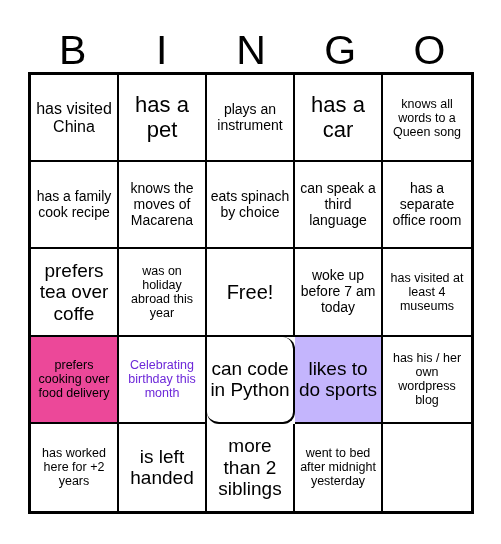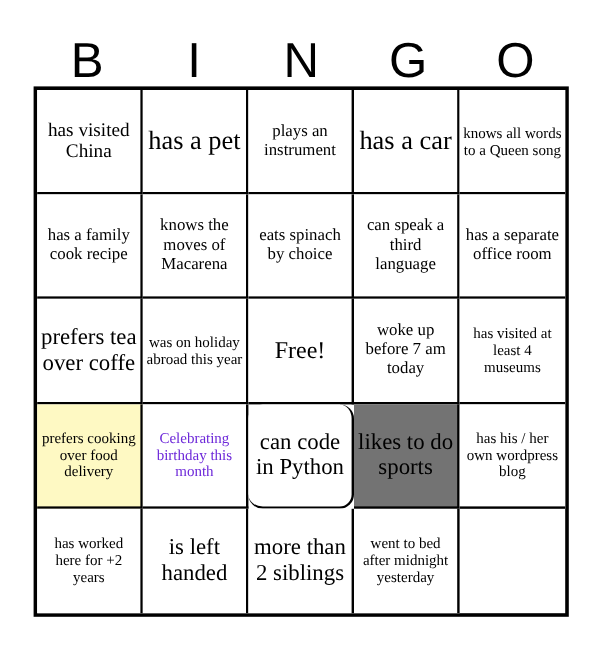--- a/index.html
+++ b/index.html
@@ -59,21 +59,20 @@
   .bingo-cell {
     border-right: 2px solid #000000;
     border-bottom: 2px solid #000000;
     display: flex;
     align-items: center;
     justify-content: center;
     text-align: center;
     padding: 2px 3px;
     background: #ffffff;
     overflow: hidden;
-    font-family: Liberation Serif, serif;
   }
 
   .bingo-cell:nth-child(5n) { border-right: none; }
   .bingo-cell:nth-child(n+21) { border-bottom: none; }
 
   .cell-text {
     display: block;
     width: 100%;
     line-height: 1.12;
     word-wrap: break-word;
@@ -144,30 +143,30 @@
     <div class="bingo-cell" style="border-right-color: rgb(0, 0, 0); border-bottom-color: rgb(0, 0, 0); background: rgb(255, 255, 255);">
         <span class="cell-text sz-lg" style="color: rgb(0, 0, 0);">Free!</span>
       </div>
     <div class="bingo-cell" style="border-right-color: rgb(0, 0, 0); border-bottom-color: rgb(0, 0, 0); background: rgb(255, 255, 255);">
         <span class="cell-text sz-xs" style="color: rgb(0, 0, 0);">woke up before 7 am today</span>
       </div>
     <div class="bingo-cell" style="border-right-color: rgb(0, 0, 0); border-bottom-color: rgb(0, 0, 0); background: rgb(255, 255, 255);">
         <span class="cell-text sz-xxs" style="color: rgb(0, 0, 0);">has visited at least 4 museums</span>
       </div>
 
-    <div class="bingo-cell" style="border-right-color: rgb(0, 0, 0); border-bottom-color: rgb(0, 0, 0); background: #fef9c3;">
+    <div class="bingo-cell" style="border-right-color: rgb(0, 0, 0); border-bottom-color: rgb(0, 0, 0); background: #ec4899;">
         <span class="cell-text sz-xxs" style="color: rgb(0, 0, 0);">prefers cooking over food delivery</span>
       </div>
     <div class="bingo-cell" style="border-right-color: rgb(0, 0, 0); border-bottom-color: rgb(0, 0, 0); background: rgb(255, 255, 255);">
         <span class="cell-text sz-xxs" style="color: #6d28d9;">Celebrating birthday this month</span>
       </div>
     <div class="bingo-cell" style="border-right-color: rgb(0, 0, 0); border-bottom-color: rgb(0, 0, 0); background: rgb(255, 255, 255); border-radius: 12px;">
         <span class="cell-text sz-md" style="color: rgb(0, 0, 0);">can code in Python</span>
       </div>
-    <div class="bingo-cell" style="border-right-color: rgb(0, 0, 0); border-bottom-color: rgb(0, 0, 0); background: #737373;">
+    <div class="bingo-cell" style="border-right-color: rgb(0, 0, 0); border-bottom-color: rgb(0, 0, 0); background: #c4b5fd;">
         <span class="cell-text sz-md" style="color: rgb(0, 0, 0);">likes to do sports</span>
       </div>
 
     <div class="bingo-cell" style="border-right-color: rgb(0, 0, 0); border-bottom-color: rgb(0, 0, 0); background: rgb(255, 255, 255);">
         <span class="cell-text sz-xxs" style="color: rgb(0, 0, 0);">has his / her own wordpress blog</span>
       </div>
     <div class="bingo-cell" style="border-right-color: rgb(0, 0, 0); border-bottom-color: rgb(0, 0, 0); background: rgb(255, 255, 255);">
         <span class="cell-text sz-xxs" style="color: rgb(0, 0, 0);">has worked here for +2 years</span>
       </div>
     <div class="bingo-cell" style="border-right-color: rgb(0, 0, 0); border-bottom-color: rgb(0, 0, 0); background: rgb(255, 255, 255);">

